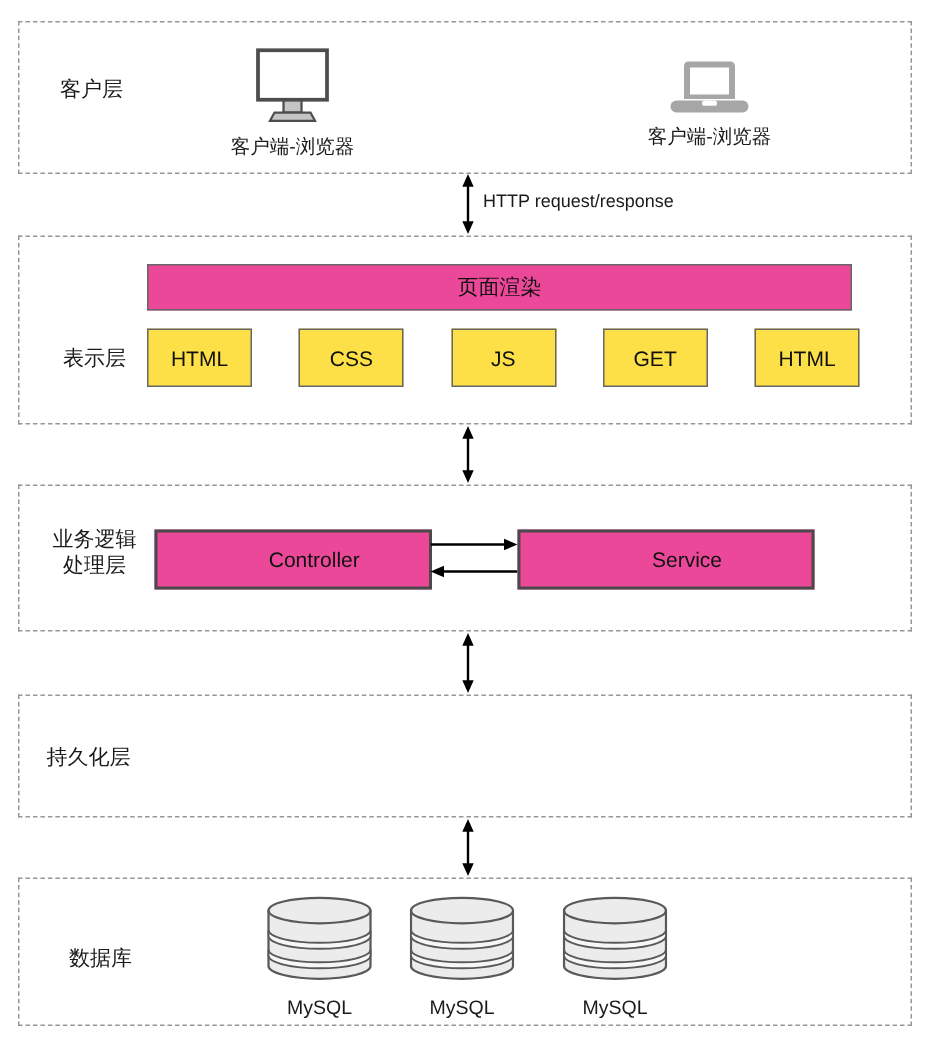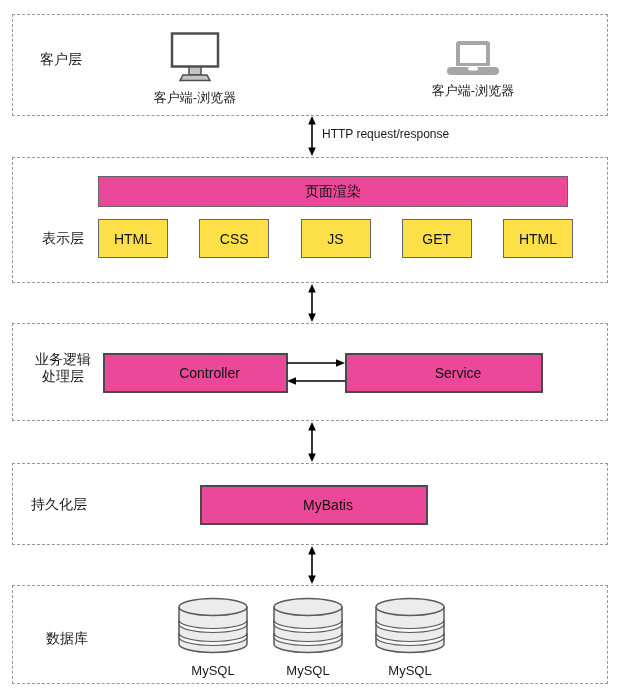--- a/index.html
+++ b/index.html
@@ -119,21 +119,20 @@
   </svg>
 
   <svg class="v-arrow va3" width="14" height="42" viewBox="0 0 14 42">
     <line x1="7" y1="8" x2="7" y2="34" stroke="#000" stroke-width="1.6"></line>
     <polygon points="7,1 3.2,9.5 10.8,9.5" fill="#000"></polygon>
     <polygon points="7,41 3.2,32.5 10.8,32.5" fill="#000"></polygon>
   </svg>
 
   <div class="layer layer-persistence">
     <div class="layer-label lab-persistence">持久化层</div>
-    <div class="gbox strong mybatis-box">MyBatis</div>
   </div>
 
   <svg class="v-arrow va4" width="14" height="40" viewBox="0 0 14 40">
     <line x1="7" y1="8" x2="7" y2="32" stroke="#000" stroke-width="1.6"></line>
     <polygon points="7,1 3.2,9.5 10.8,9.5" fill="#000"></polygon>
     <polygon points="7,39 3.2,30.5 10.8,30.5" fill="#000"></polygon>
   </svg>
 
   <div class="layer layer-database">
     <div class="layer-label lab-database">数据库</div>

